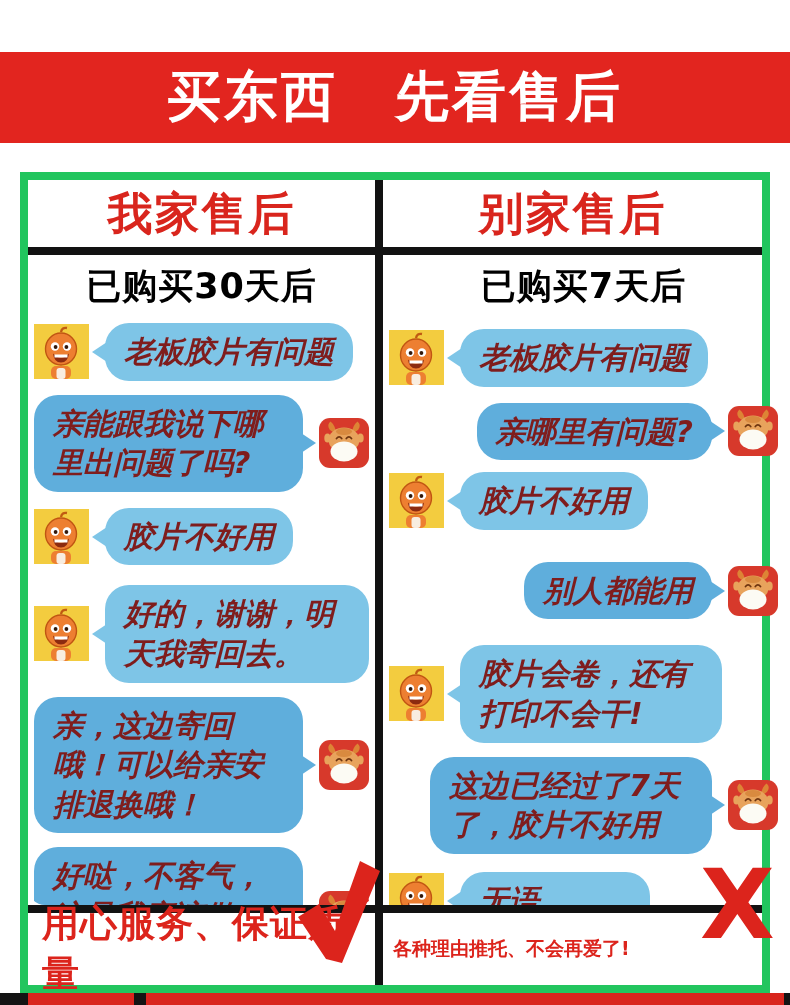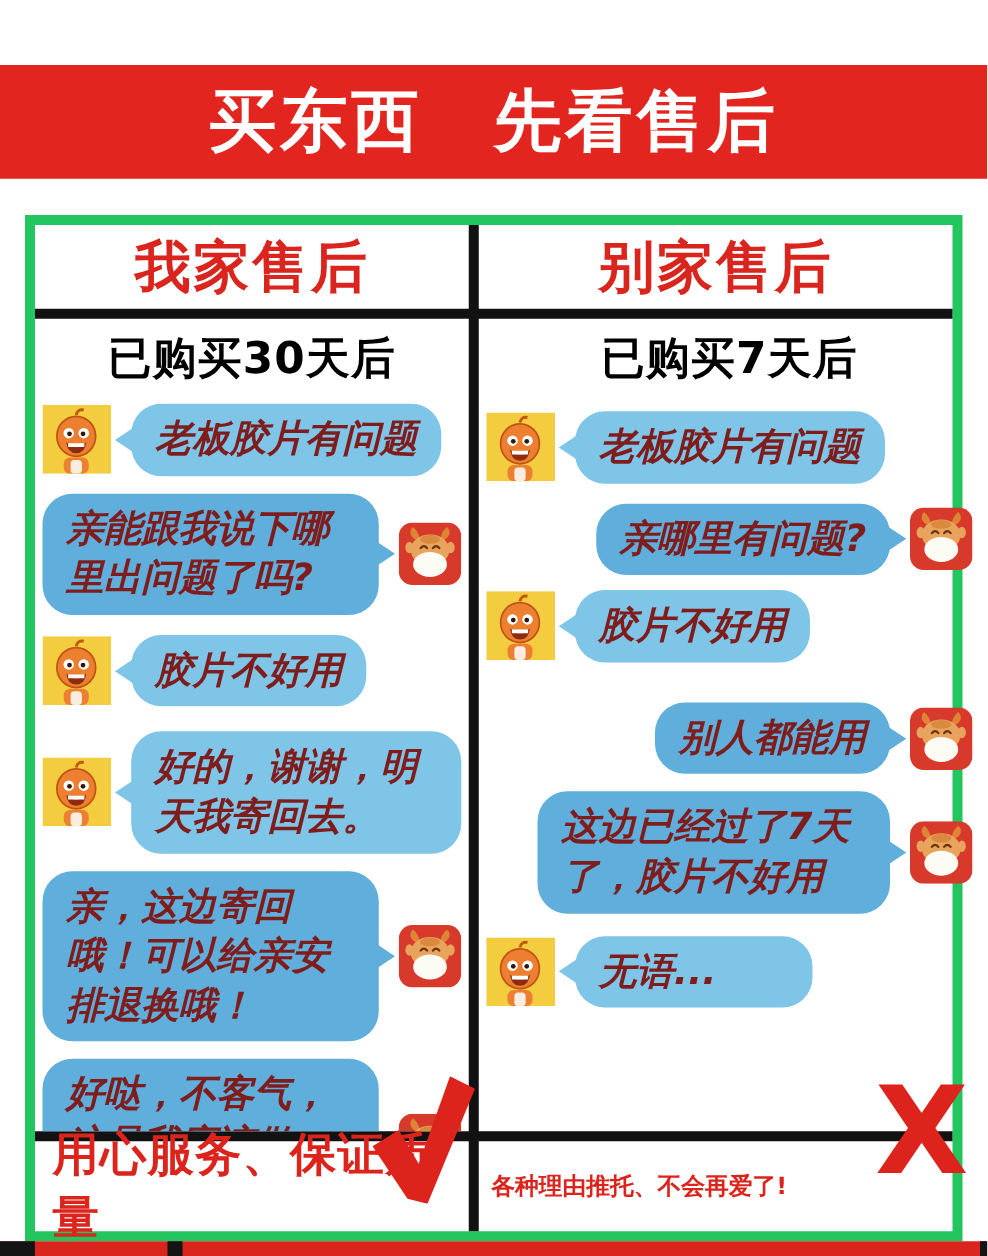--- a/index.html
+++ b/index.html
@@ -29,21 +29,21 @@
   .h-border-verdict { position:absolute; left:0; right:0; top:725px; height:8px; background:#121212; }
 
   .col-header {
     position:absolute; top:0; height:67px; display:flex; align-items:center; justify-content:center;
   }
   .col-header.left { left:0; width:347px; }
   .col-header.right { left:355px; width:379px; }
   .col-header span { color:#D9251D; font-size:45px; font-weight:bold; letter-spacing:2px; }
 
   .col-body { position:absolute; top:75px; height:650px; overflow:hidden; }
-  .col-body.left { left:0; width:347px; }
+  .col-body.left { left:0; width:347px;border-radius:17px; }
   .col-body.right { left:355px; width:401px; }
 
   .subheader {
     height:62px; display:flex; align-items:center; justify-content:center;
     color:#000; font-size:35px; font-weight:bold; letter-spacing:1px;
   }
 
   
   .msg { display:flex; align-items:center; padding:0 6px; }
   .msg.customer { justify-content:flex-start; }
@@ -297,20 +297,38 @@
             <ellipse cx="41.5" cy="20" rx="3.2" ry="4.6" fill="#E8A35C"></ellipse>
             <ellipse cx="25" cy="22" rx="15.5" ry="12.5" fill="#E8A35C"></ellipse>
             <ellipse cx="25" cy="13.5" rx="8" ry="3.5" fill="#D98A3F"></ellipse>
             <path d="M17.5 20.5 q2.6 -3.2 5.2 0" stroke="#6E3510" stroke-width="1.8" fill="none" stroke-linecap="round"></path>
             <path d="M27.3 20.5 q2.6 -3.2 5.2 0" stroke="#6E3510" stroke-width="1.8" fill="none" stroke-linecap="round"></path>
             <ellipse cx="25" cy="33.5" rx="13.5" ry="10" fill="#FCFBF4"></ellipse>
           </svg>
         </div>
       </div>
 
+      <div class="msg customer" style="margin-top:26px">
+        <div class="avatar customer-a">
+          <svg viewBox="0 0 55 55" width="55" height="55">
+            <rect width="55" height="55" fill="#F3CC3F"></rect>
+            <path d="M27 8 q1 -5 6 -4" stroke="#C05A12" stroke-width="2.4" fill="none"></path>
+            <ellipse cx="27" cy="25" rx="15.5" ry="16" fill="#ED7F31" stroke="#C05512" stroke-width="1.4"></ellipse>
+            <circle cx="21" cy="22.5" r="4.2" fill="#fff"></circle>
+              <circle cx="33" cy="22.5" r="4.2" fill="#fff"></circle>
+            <circle cx="21.6" cy="23" r="1.9" fill="#33180a"></circle>
+              <circle cx="32.4" cy="23" r="1.9" fill="#33180a"></circle>
+            <path d="M19 29.5 q8 8.5 16 0 q-1 9 -8 9 q-7 0 -8 -9 z" fill="#8C2B10"></path>
+            <path d="M20.5 30.5 h13 v3 h-13 z" fill="#fff"></path>
+            <rect x="17" y="42" width="20" height="13" rx="5" fill="#ED7F31"></rect>
+            <rect x="22.5" y="44" width="9" height="11" rx="3" fill="#F8EDE0"></rect>
+          </svg>
+        </div>
+        <div class="bubble" style="max-width:262px">胶片会卷，还有打印不会干!</div>
+      </div>
 
       <div class="msg seller" style="margin-top:14px">
         <div class="bubble" style="max-width:282px">这边已经过了7天了，胶片不好用</div>
         <div class="avatar seller-a">
           <svg viewBox="0 0 50 50" width="50" height="50">
             <rect width="50" height="50" rx="11" fill="#D7392B"></rect>
             <path d="M15 14 C10 13 7 7 11.5 3.5 C15 6.5 16.5 10 16.5 13 Z" fill="#DD8435"></path>
             <path d="M35 14 C40 13 43 7 38.5 3.5 C35 6.5 33.5 10 33.5 13 Z" fill="#DD8435"></path>
             <ellipse cx="8.5" cy="20" rx="3.2" ry="4.6" fill="#E8A35C"></ellipse>
             <ellipse cx="41.5" cy="20" rx="3.2" ry="4.6" fill="#E8A35C"></ellipse>

